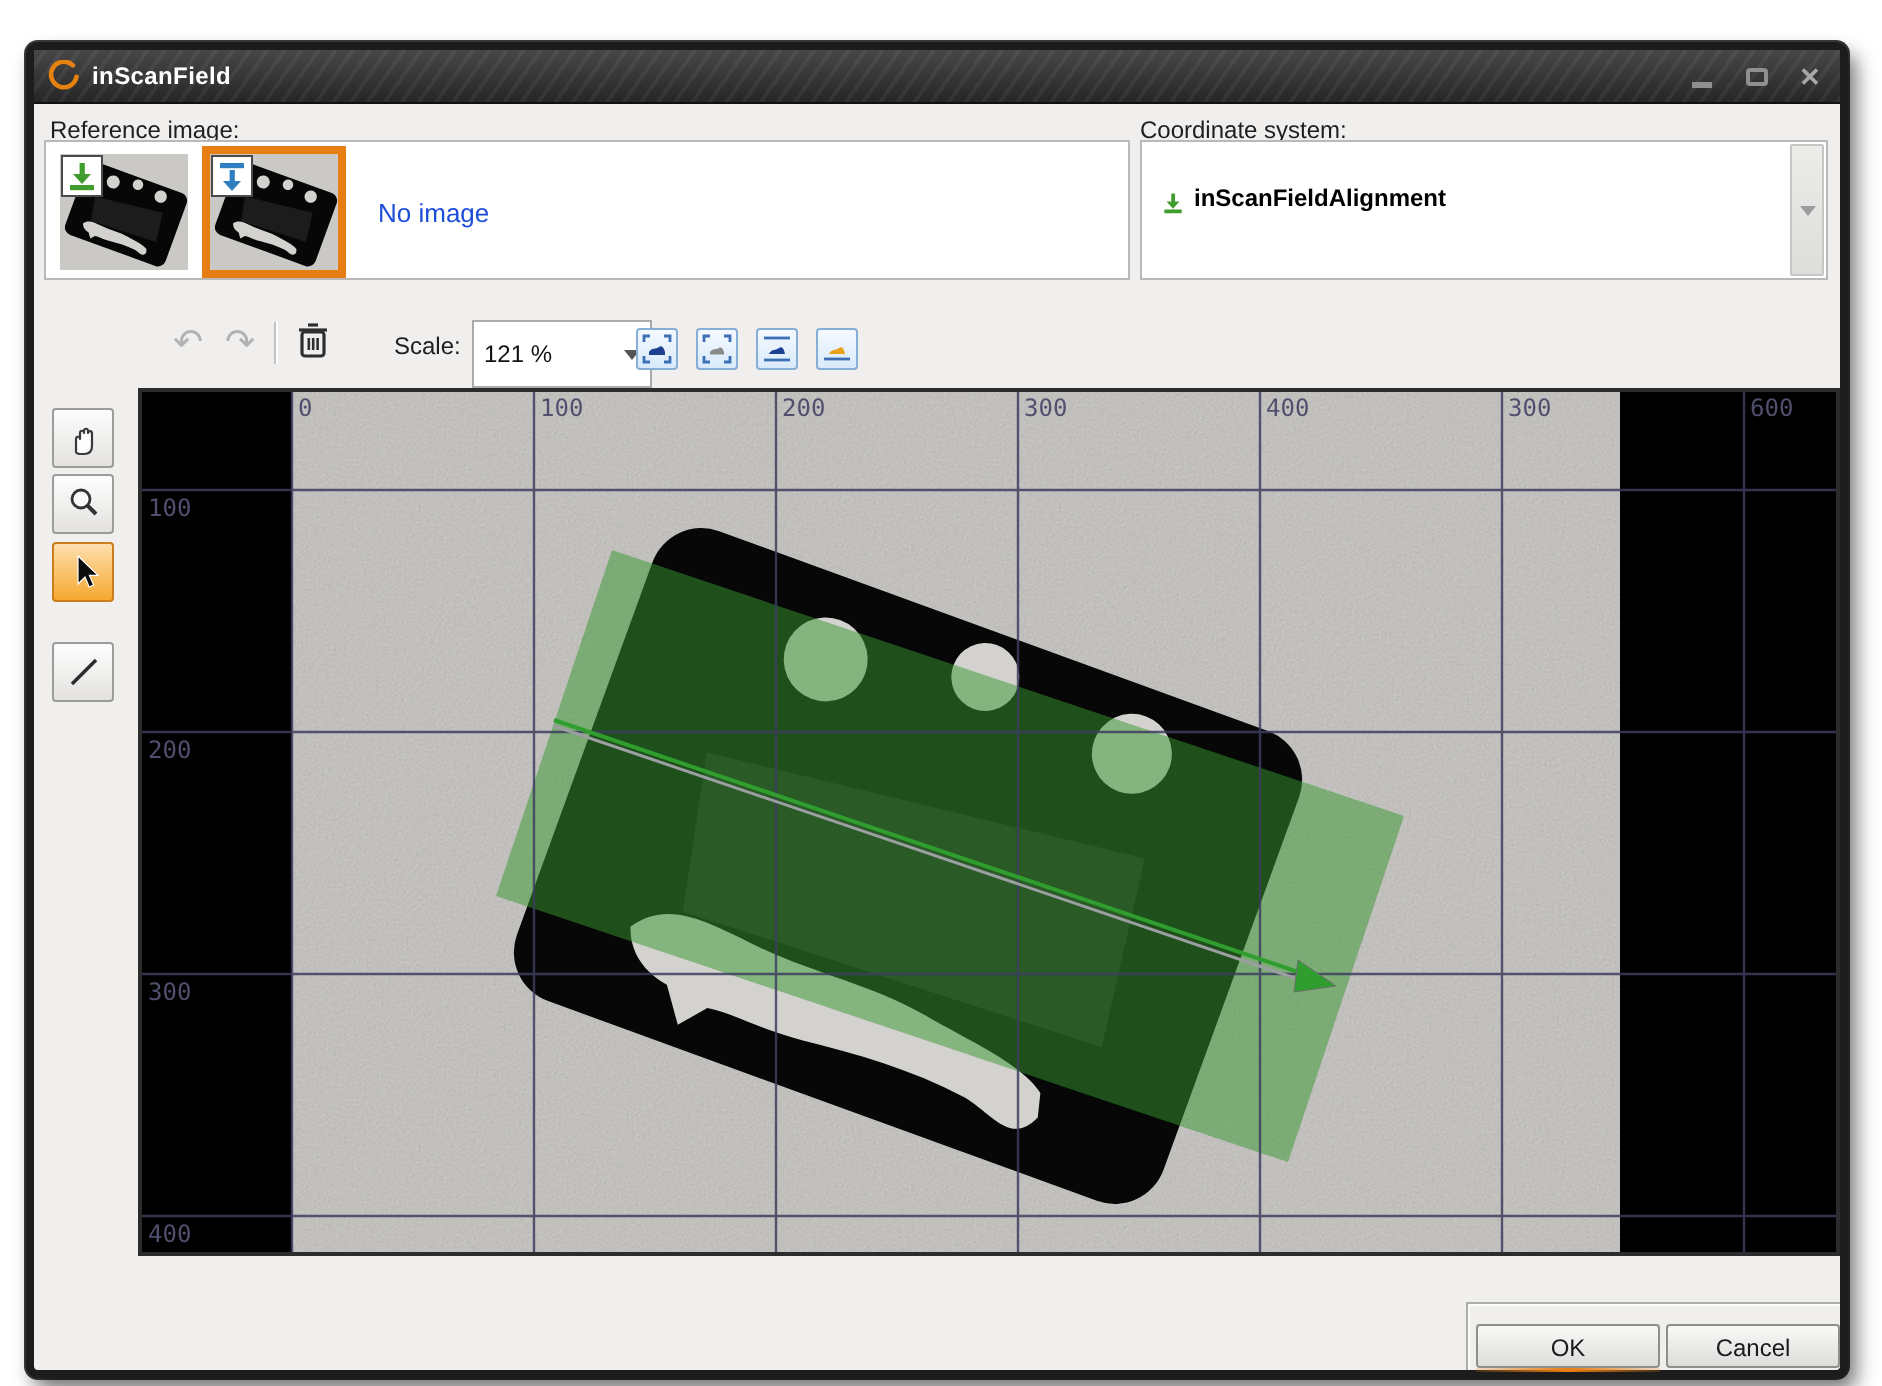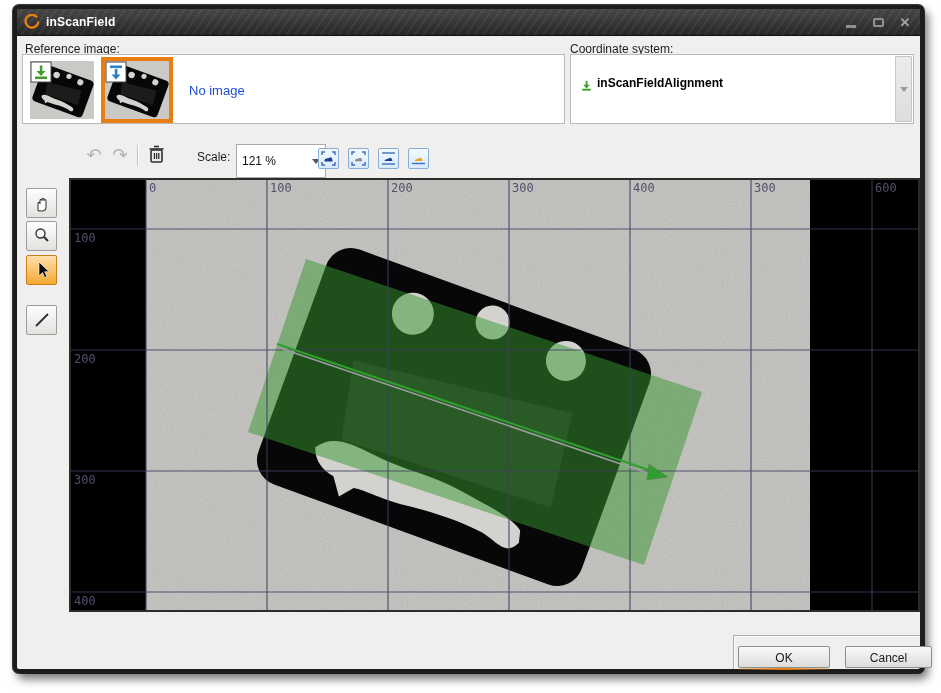--- a/index.html
+++ b/index.html
@@ -1,18 +1,18 @@
 <!DOCTYPE html>
 <html><head>
 <meta charset="utf-8">
 <style>
   html,body{margin:0;padding:0;width:941px;height:693px;overflow:hidden;background:#ffffff;
     font-family:"Liberation Sans", sans-serif;-webkit-font-smoothing:antialiased;}
   *{box-sizing:border-box;}
-  .window{position:absolute;left:13px;top:5px;width:911px;height:668px;
+  .window{position:absolute;left:13px;top:21px;width:911px;height:668px;
     border:4px solid #1c1c1c;border-radius:6px;background:#f0efed;
     box-shadow:4px 6px 10px rgba(0,0,0,.55), 0 0 0 1px #3a3a3a;}
   .titlebar{position:absolute;left:0;top:0;width:903px;height:27px;
     background:linear-gradient(#474747,#262626);
     background-image:repeating-linear-gradient(-55deg,rgba(255,255,255,.05) 0 2px,rgba(255,255,255,0) 2px 7px),linear-gradient(#474747,#262626);
     border-bottom:1px solid #111;display:flex;align-items:center;}
   .title-text{color:#fff;font-size:12px;font-weight:bold;margin-left:6px;letter-spacing:.2px;}
   .title-icon{margin-left:7px;display:inline-flex;}
   .win-controls{position:absolute;right:8px;top:0;height:27px;display:flex;align-items:center;gap:13px;}
   .ctl{display:inline-flex;align-items:center;justify-content:center;width:14px;height:14px;cursor:default;}
@@ -265,15 +265,15 @@
       <span class="ruler-label" style="left:804px;top:2px;">600</span>
       <span class="ruler-label" style="left:3px;top:52px;">100</span>
       <span class="ruler-label" style="left:3px;top:173px;">200</span>
       <span class="ruler-label" style="left:3px;top:294px;">300</span>
       <span class="ruler-label" style="left:3px;top:415px;">400</span>
     </div>
   </div>
 
   <div class="footer-panel" style="left:716px;top:626px;width:187px;height:34px;"></div>
   <button class="btn btn-ok" style="left:721px;top:637px;width:92px;">OK</button>
-  <button class="btn" style="left:816px;top:637px;width:87px;margin-left:12px;">Cancel</button>
+  <button class="btn" style="left:816px;top:637px;width:87px;">Cancel</button>
 
 </div>
 
 </body></html>

